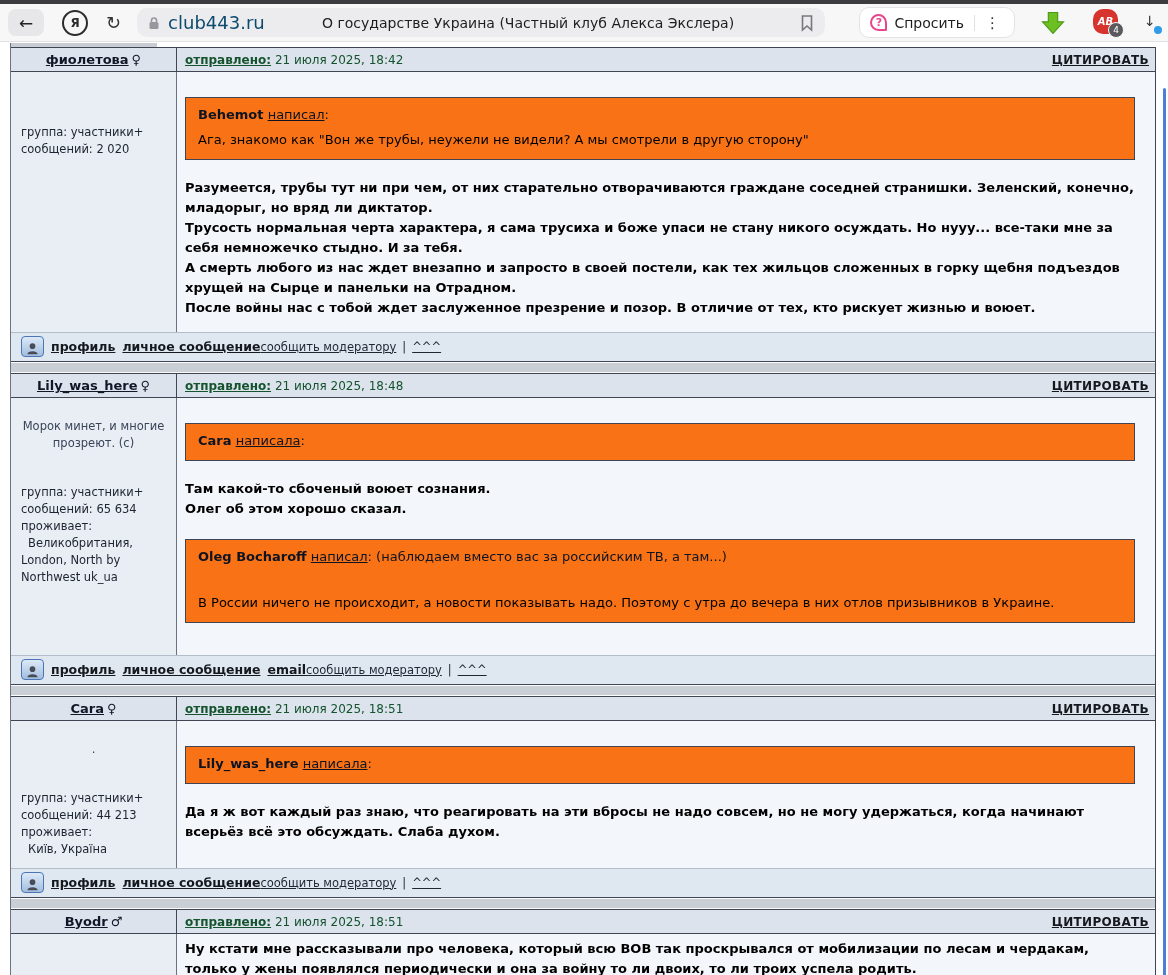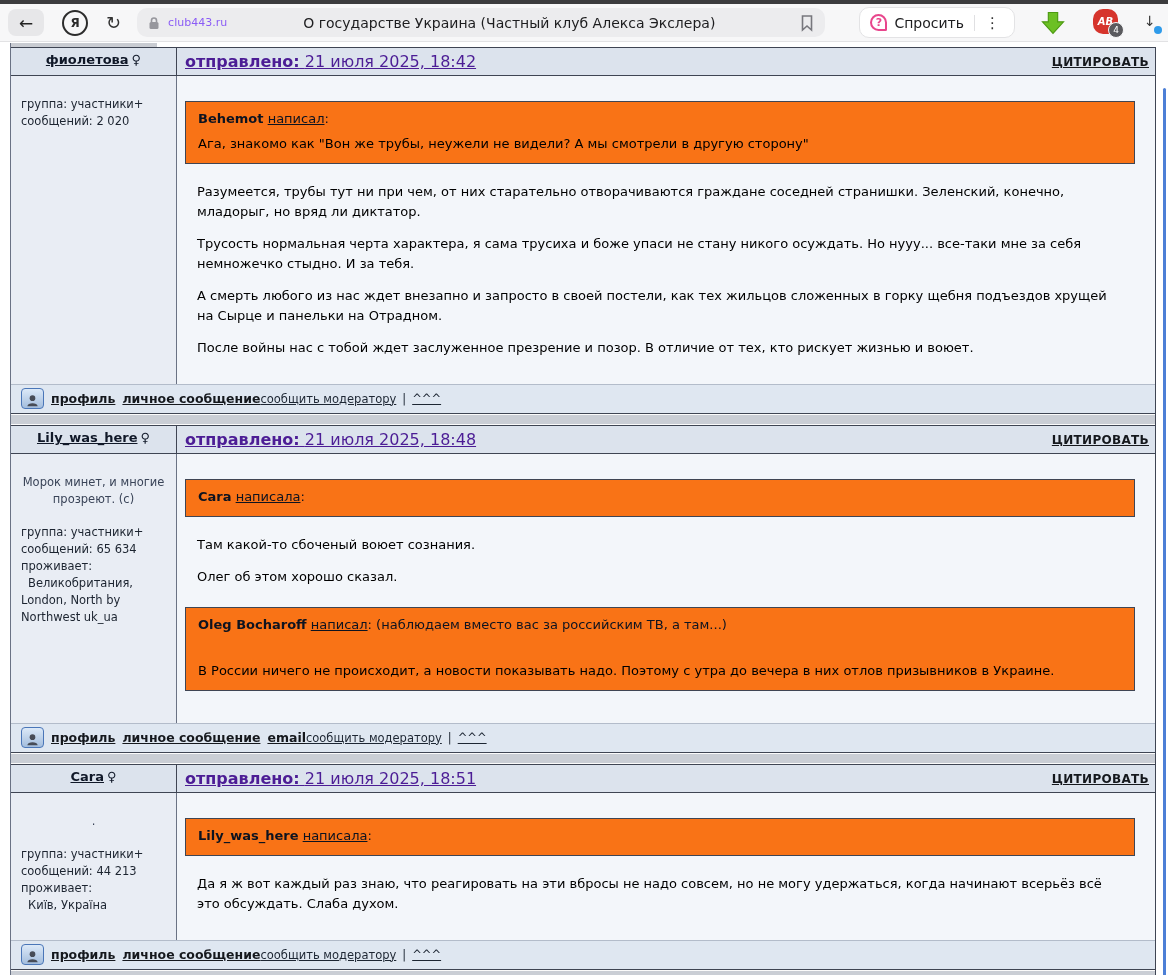--- a/index.html
+++ b/index.html
@@ -9,21 +9,21 @@
   .toolbar{height:38px;background:#f7f7f8;border-bottom:1px solid #e2e2e4;
            display:flex;align-items:center;padding:0 8px;box-sizing:border-box;gap:10px;}
   .tb-btn{display:flex;align-items:center;justify-content:center;cursor:default;}
   .back-btn{width:36px;height:27px;background:#e7e7e9;border-radius:8px;font-size:17px;color:#222;}
   .ya-logo{width:22px;height:22px;border:2px solid #2c2c2c;border-radius:50%;
            font-size:12px;font-weight:bold;color:#2c2c2c;margin-left:8px;}
   .reload{font-size:18px;color:#333;margin-left:8px;}
   .addr{flex:1;height:29px;background:#ececee;border-radius:10px;display:flex;align-items:center;
         padding:0 10px;margin-left:6px;max-width:712px;}
   .lock{width:14px;height:14px;flex:0 0 auto;}
-  .url{font-size:11px;color:#8b5cf6;margin-left:7px;white-space:nowrap;}
+  .url{font-size:18px;color:#0c4a6e;margin-left:7px;white-space:nowrap;}
   .title{flex:1;text-align:center;font-size:14px;color:#1d1d1f;white-space:nowrap;overflow:hidden;}
   .bmk{flex:0 0 auto;margin-left:8px;}
   .ask-pill{height:29px;background:#fff;border:1px solid #e3e3e5;border-radius:10px;
             display:flex;align-items:center;padding:0 4px 0 10px;margin-left:24px;}
   .ask-icon{width:17px;height:17px;border:2px solid #e8468c;border-radius:50% 50% 8% 50%;
             color:#e8468c;font-size:11px;font-weight:bold;display:flex;align-items:center;
             justify-content:center;box-sizing:border-box;}
   .ask-label{font-size:14px;color:#1d1d1f;margin:0 10px 0 7px;}
   .pill-div{width:1px;height:16px;background:#e0e0e2;}
   .dots{font-size:15px;color:#333;padding:0 10px;letter-spacing:0;}
@@ -46,40 +46,40 @@
   .forum{position:absolute;left:10px;top:5px;width:1146px;box-sizing:border-box;
          border-left:1px solid #6a7284;border-right:1px solid #3f4553;}
   .post{display:grid;grid-template-columns:166px 1fr;border-top:1px solid #3f4553;
         border-bottom:1px solid #3f4553;}
   .u-head{background:#dce3ed;border-right:1px solid #3f4553;border-bottom:1px solid #3f4553;
           text-align:center;padding:4px 2px;font-size:13px;}
   .uname{font-weight:bold;color:#101828;text-decoration:underline;cursor:pointer;}
   .gender{color:#101828;margin-left:3px;font-size:13px;}
   .s-head{background:#dce3ed;border-bottom:1px solid #3f4553;display:flex;align-items:center;
           justify-content:space-between;padding:4px 6px 4px 8px;}
-  .sent{font-size:16px;color:#4c1d95;text-decoration:underline;}
+  .sent{font-size:12px;color:#14532d;}
   .sent .lab{font-weight:bold;text-decoration:underline;}
   .quote-btn{font-size:12px;font-weight:bold;color:#15181d;text-decoration:underline;
              letter-spacing:.3px;cursor:pointer;}
   .u-side{background:#e9edf4;border-right:1px solid #6a7284;padding:20px 5px 10px;
           font-size:11.5px;color:#1c2430;line-height:17px;box-sizing:border-box;}
   .sig{text-align:center;color:#3a4458;margin:0 2px 16px;}
   .sig:empty{display:none;}
-  .meta{padding-left:5px;}
+  .meta{padding-left:5px;margin-top:32px;}
   .meta .res-val{text-indent:7px;}
   .p-content{background:#f3f6fa;padding:5px 20px 14px 8px;font-size:13px;color:#000;
              line-height:20px;box-sizing:border-box;}
   .quote{border:1px solid #3f4553;background:#f97316;margin:20px 0 18px;padding:7px 12px 9px;}
   .q-head{font-size:13px;color:#0d1320;}
   .q-author{font-weight:bold;}
   .q-verb{text-decoration:underline;cursor:pointer;}
   .q-text{margin-top:5px;}
   .q-text:empty{display:none;}
   .q-gap{margin-top:26px;}
-  .para{margin:12px;}
+  .para{margin:0;font-weight:bold;}
   .p-foot{grid-column:1 / 3;background:#dfe7f1;border-top:1px solid #b3bcca;display:flex;
           align-items:center;justify-content:flex-start;padding:3px 8px 4px 10px;min-height:20px;}
   .f-left{display:flex;align-items:center;gap:7px;}
   .p-icon{width:21px;height:19px;border:1px solid #4a76b8;border-radius:4px;
           background:linear-gradient(#dce9f8,#a3bddd);display:flex;align-items:flex-end;
           justify-content:center;overflow:hidden;cursor:pointer;}
   .f-link{font-size:12.5px;font-weight:bold;color:#15181d;text-decoration:underline;cursor:pointer;}
   .f-right{font-size:11.5px;color:#1d2633;display:flex;align-items:center;gap:6px;}
   .f-right .rlink{text-decoration:underline;cursor:pointer;}
   .sep{height:9px;background:#caced5;border-top:1px solid #fbfbfb;border-bottom:1px solid #fbfbfb;}

